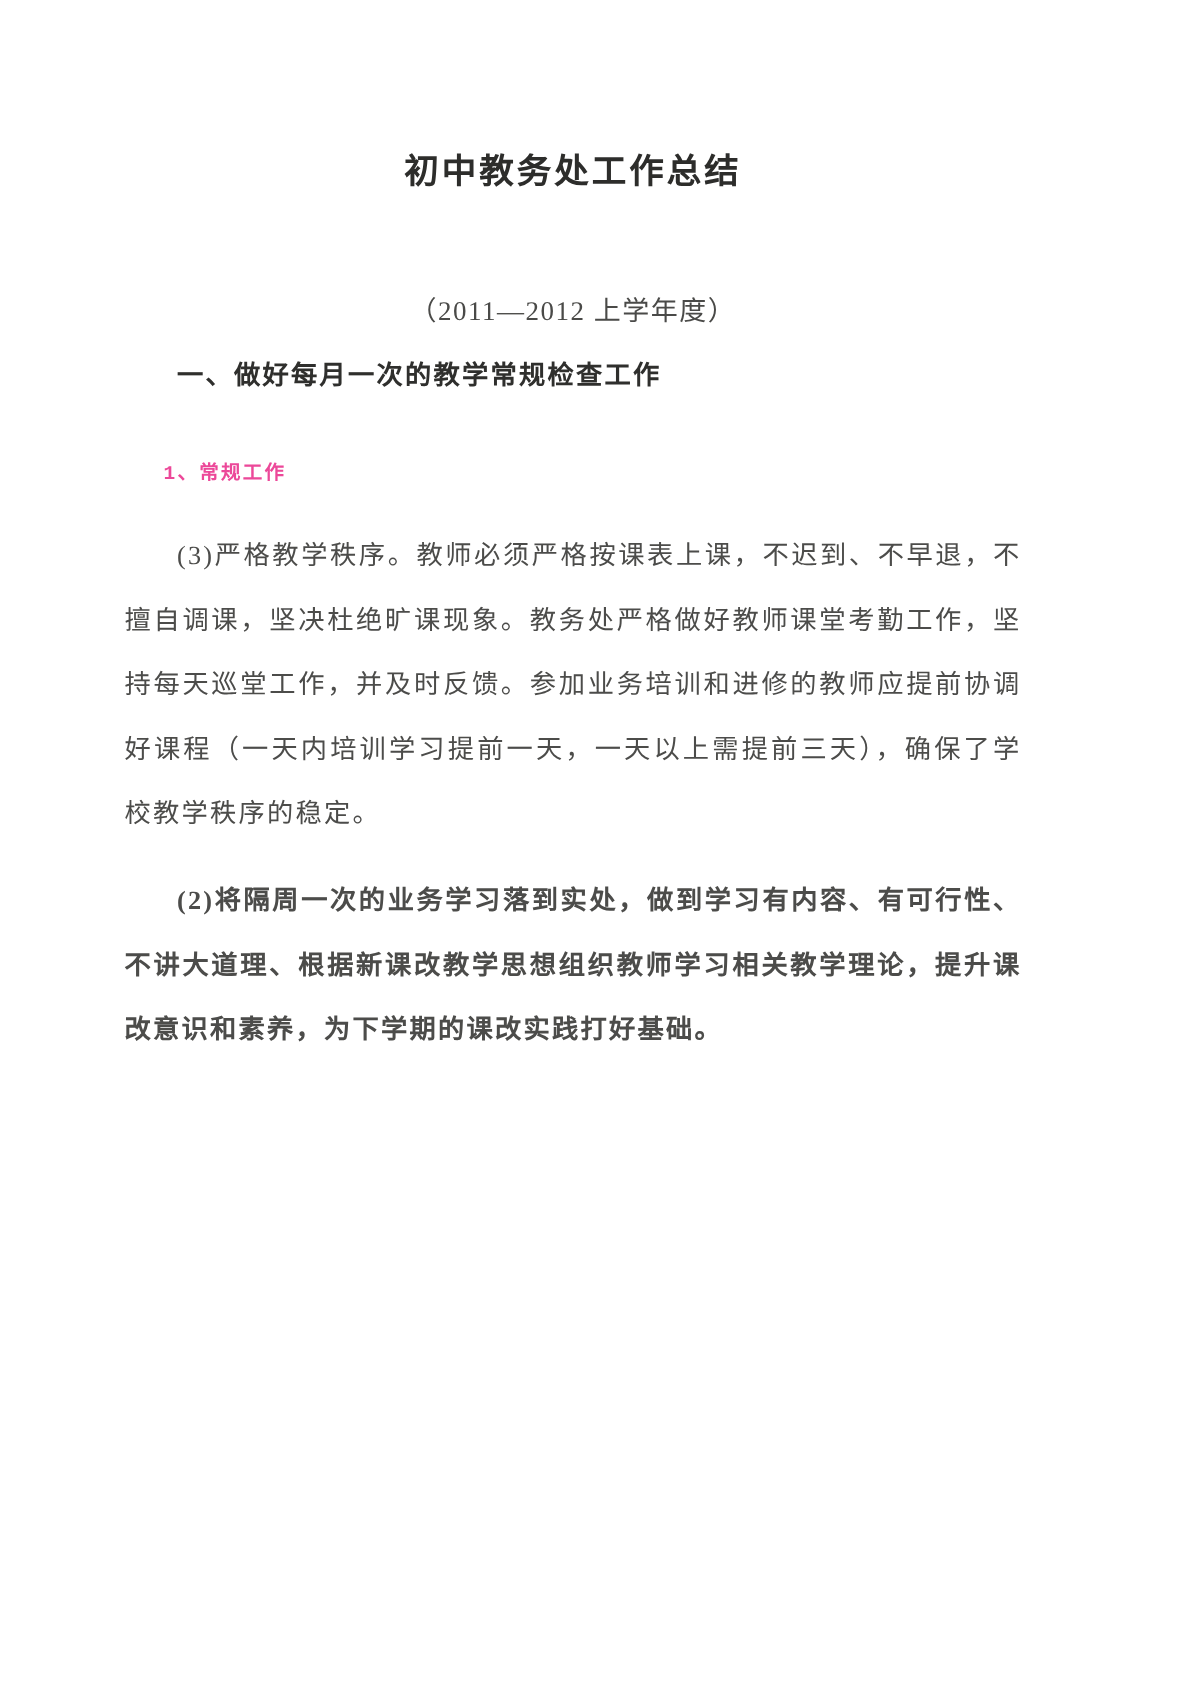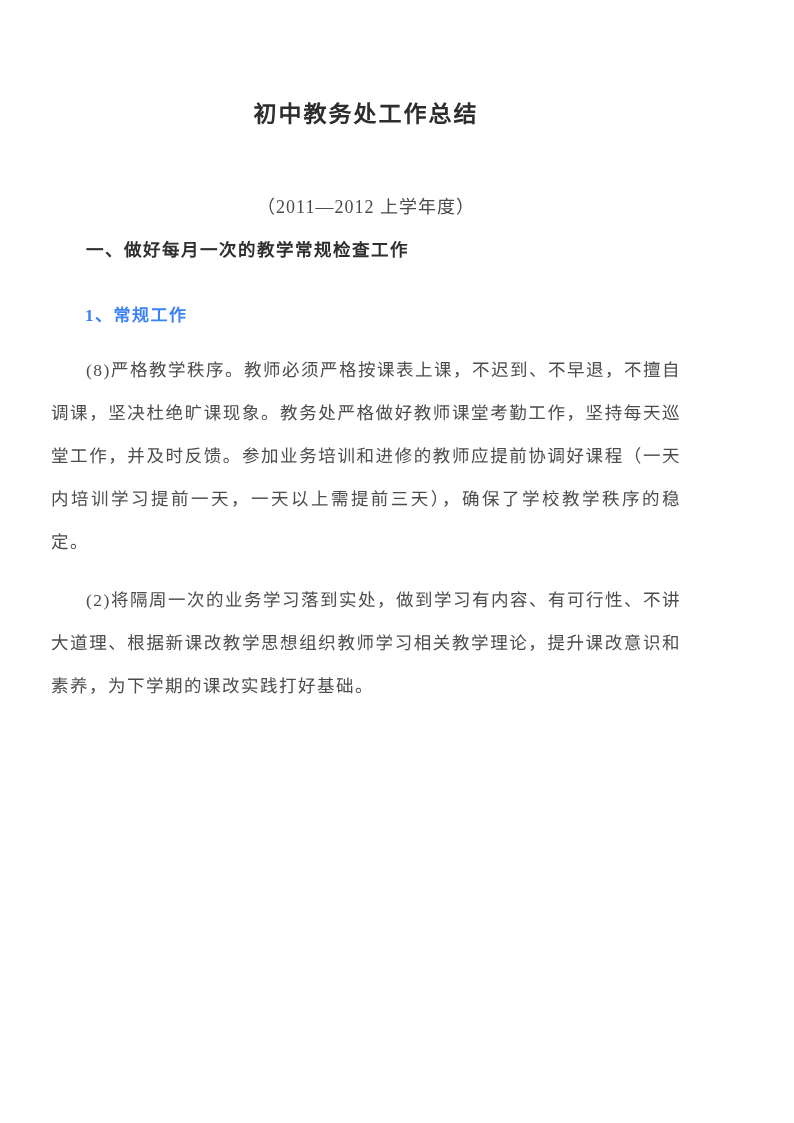--- a/index.html
+++ b/index.html
@@ -10,21 +10,21 @@
   .page {
     position: relative;
     width: 794px;
     height: 1123px;
     margin: 0 auto;
     background: #ffffff;
     overflow: hidden;
     font-family: "Liberation Serif", "DejaVu Serif", serif;
     color: #4c4c4a;
     box-sizing: border-box;
-    padding: 100px 113px 0 51px;
+    padding: 100px 113px 0 83px;
   }
   .doc-title {
     margin: 0;
     text-align: center;
     font-size: 23px;
     line-height: 30px;
     font-weight: bold;
     color: #2d2d2b;
     letter-spacing: 2px;
   }
@@ -52,41 +52,42 @@
     margin: 10px 0 0 0;
     font-size: 17.5px;
     line-height: 43px;
     font-weight: bold;
     color: #2f2f2d;
     text-indent: 2em;
     letter-spacing: 1.5px;
   }
   .heading-2 {
     margin: 22px 0 0 0;
-    font-size: 17px;
+    font-size: 13px;
     line-height: 43px;
     font-weight: bold;
-    color: #3b82f6;
+    color: #ec4899;
     text-indent: 2em;
     letter-spacing: 1.5px;
+    font-family: Liberation Mono, monospace;
   }
   .para.item-1     { margin-top: 12px; }
-  .para.item-2     { margin-top: 15px; }
+  .para.item-2     { margin-top: 15px; font-weight: bold; }
   .para.item-3     { margin-top: 15px; }
 </style>
 </head>
 <body>
 
 <div class="page">
   <h1 class="doc-title">初中教务处工作总结</h1>
 
   <p class="doc-subtitle">（2011—2012 上学年度）</p>
 
 
   <p class="heading-1">一、做好每月一次的教学常规检查工作</p>
 
   <p class="heading-2">1、常规工作</p>
 
-  <p class="para item-1">(8)严格教学秩序。教师必须严格按课表上课，不迟到、不早退，不擅自调课，坚决杜绝旷课现象。教务处严格做好教师课堂考勤工作，坚持每天巡堂工作，并及时反馈。参加业务培训和进修的教师应提前协调好课程（一天内培训学习提前一天，一天以上需提前三天），确保了学校教学秩序的稳定。</p>
+  <p class="para item-1">(3)严格教学秩序。教师必须严格按课表上课，不迟到、不早退，不擅自调课，坚决杜绝旷课现象。教务处严格做好教师课堂考勤工作，坚持每天巡堂工作，并及时反馈。参加业务培训和进修的教师应提前协调好课程（一天内培训学习提前一天，一天以上需提前三天），确保了学校教学秩序的稳定。</p>
 
   <p class="para item-2">(2)将隔周一次的业务学习落到实处，做到学习有内容、有可行性、不讲大道理、根据新课改教学思想组织教师学习相关教学理论，提升课改意识和素养，为下学期的课改实践打好基础。</p>
 
 </div>
 
 </body></html>

